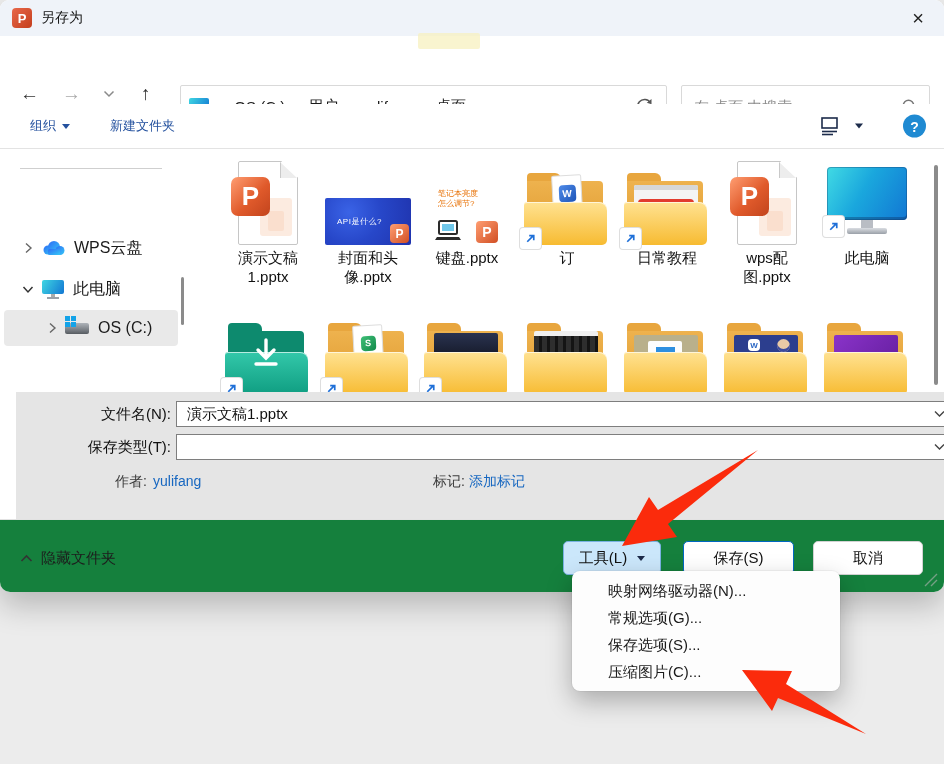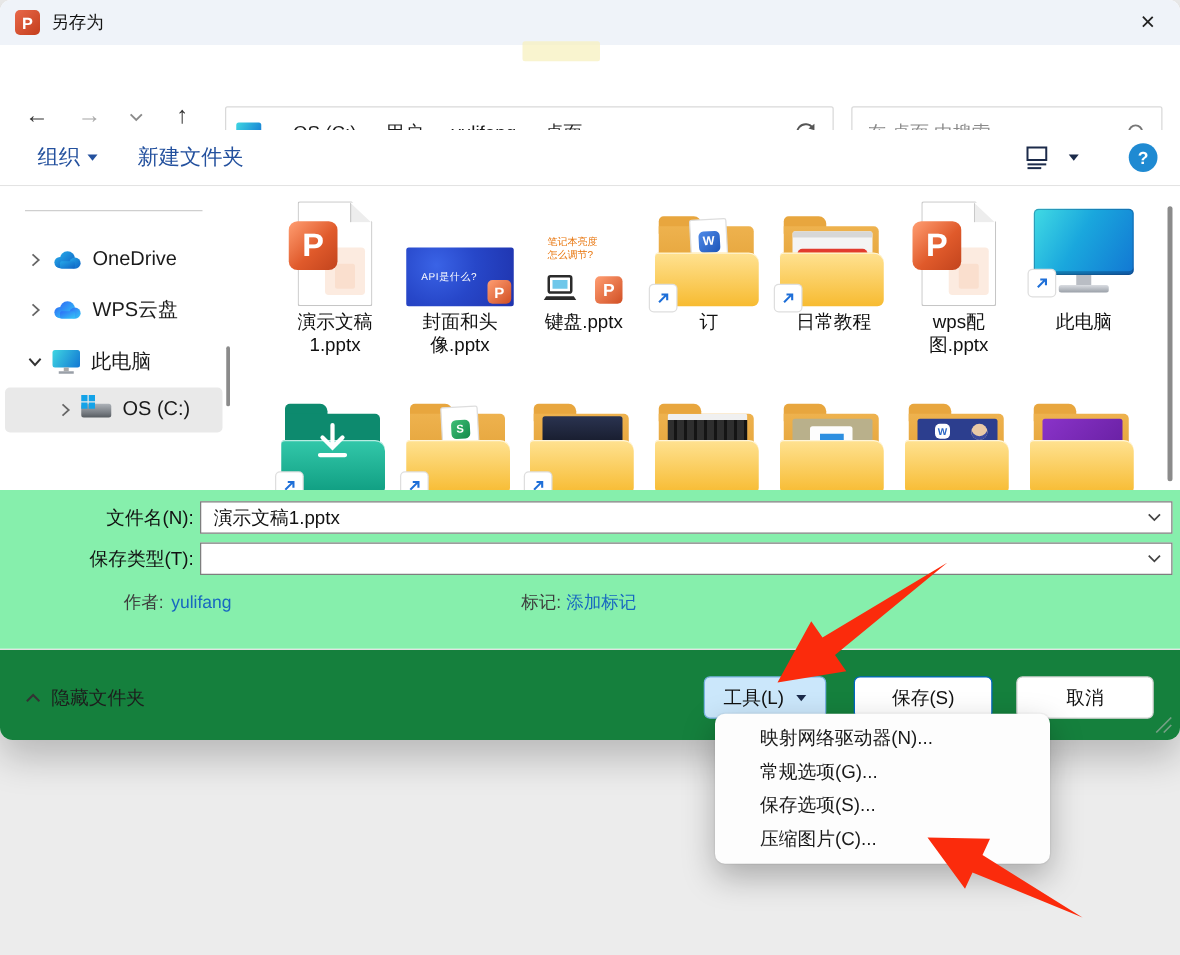--- a/index.html
+++ b/index.html
@@ -40,21 +40,21 @@
     border:1px solid #d9d9d9;border-radius:2px;background:#fff;display:flex;align-items:center;padding:0 10px;}
   .searchbox input{flex:1;border:none;outline:none;font-size:15px;color:#333;background:transparent;
     font-family:inherit;}
   .searchbox input::placeholder{color:#8a8a8a;}
   .hl-artifact{position:absolute;left:418px;top:-3px;width:62px;height:16px;
     background:#f7f0bf;opacity:.75;border-radius:2px;}
   
   .commandbar{position:absolute;left:0;top:104px;right:0;height:44px;background:#fff;
     border-bottom:1px solid #e3e3e3;}
   .cmd{position:absolute;top:50%;transform:translateY(-50%);display:flex;align-items:center;
-    gap:6px;background:none;border:none;font-size:17px;color:#24519e;cursor:pointer;font-family:inherit;}
+    gap:6px;background:none;border:none;font-size:13px;color:#24519e;cursor:pointer;font-family:inherit;}
   .tri-down{width:0;height:0;border-left:4px solid transparent;border-right:4px solid transparent;
     border-top:5px solid #24519e;display:inline-block;}
   .tri-dark{border-top-color:#1c2b4a;}
   .help-circ{position:absolute;left:903px;top:50%;transform:translateY(-50%);width:23px;height:23px;
     border-radius:50%;background:#1f8ad2;color:#fff;font-size:14px;font-weight:bold;border:none;
     display:flex;align-items:center;justify-content:center;cursor:pointer;font-family:inherit;}
   
   .main{position:absolute;left:0;top:149px;right:0;height:243px;background:#fff;}
   .sidebar{position:absolute;left:0;top:0;width:186px;height:243px;}
   .side-topline{position:absolute;left:20px;top:19px;width:142px;height:1px;background:#cfcfcf;}
@@ -109,21 +109,21 @@
   .monitor-sm .s{position:absolute;left:0;top:0;width:22px;height:14px;border-radius:2px;
     background:linear-gradient(120deg,#3fd6e2,#1277d3);}
   .monitor-sm .t{position:absolute;left:9px;top:14px;width:4px;height:3px;background:#aaa;}
   .monitor-sm .b{position:absolute;left:5px;top:17px;width:12px;height:2px;background:#9aa0a8;}
   .drive{position:relative;width:24px;height:11px;border-radius:2px;
     background:linear-gradient(#aeb3b9 0%,#73787e 70%,#565b60 100%);}
   .winlogo{position:absolute;left:0;top:-7px;width:11px;height:11px;display:grid;
     grid-template-columns:5px 5px;grid-template-rows:5px 5px;gap:1px;}
   .winlogo i{background:#14a3e8;}
   
-  .fields{position:absolute;left:0;top:392px;right:0;height:127px;background:#86efac;}
+  .fields{position:absolute;left:16px;top:392px;right:0;height:127px;background:#e5e5e5;}
   .flabel-r{position:absolute;font-size:15px;color:#111;text-align:right;width:150px;left:5px;}
   .combo{position:absolute;left:160px;width:778px;height:26px;box-sizing:border-box;
     border:1px solid #7e7e7e;background:#fff;display:flex;align-items:center;padding:0 26px 0 8px;}
   .combo input{border:none;outline:none;flex:1;font-size:15px;color:#111;font-family:inherit;background:transparent;}
   .combo .val{font-size:15px;color:#111;}
   .combo .chev{position:absolute;right:8px;top:50%;transform:translateY(-50%);display:flex;cursor:pointer;}
   .meta-label{position:absolute;font-size:14px;color:#3c3c3c;}
   .meta-link{position:absolute;font-size:14px;color:#1767c0;cursor:pointer;text-decoration:none;}
   
   .footer{position:absolute;left:0;top:519px;right:0;height:73px;background:#15803d;
@@ -228,42 +228,20 @@
       <span class="tri-down tri-dark"></span>
     </button>
     <button class="help-circ">?</button>
   </div>
 
   <div class="main">
 
     <div class="sidebar">
       <div class="side-topline"></div>
 
-      <div class="side-item" style="top:41px;">
-        <span class="side-chev" style="margin-left:24px;">
-          <svg width="9" height="12" viewBox="0 0 9 12">
-              <path d="M2 1.5 L7 6 L2 10.5" fill="none" stroke="#666" stroke-width="1.4"></path>
-            </svg>
-        </span>
-        <span class="side-ic">
-          <svg width="24" height="16" viewBox="0 0 48 30">
-            <defs>
-                <linearGradient id="g-od" x1="0" y1="0" x2="1" y2="1">
-              <stop offset="0" stop-color="#26a7e8"></stop>
-                  <stop offset="1" stop-color="#0f63c4"></stop>
-                </linearGradient>
-              </defs>
-            <circle cx="14" cy="19" r="9" fill="url(#g-od)"></circle>
-              <circle cx="26" cy="13" r="12" fill="url(#g-od)"></circle>
-            <circle cx="38" cy="20" r="9" fill="url(#g-od)"></circle>
-              <rect x="14" y="17" width="24" height="12" rx="3" fill="url(#g-od)"></rect>
-          </svg>
-        </span>
-        <span>OneDrive</span>
-      </div>
 
       <div class="side-item" style="top:81px;">
         <span class="side-chev" style="margin-left:24px;">
           <svg width="9" height="12" viewBox="0 0 9 12">
               <path d="M2 1.5 L7 6 L2 10.5" fill="none" stroke="#666" stroke-width="1.4"></path>
             </svg>
         </span>
         <span class="side-ic">
           <svg width="24" height="16" viewBox="0 0 48 30">
             <defs>

